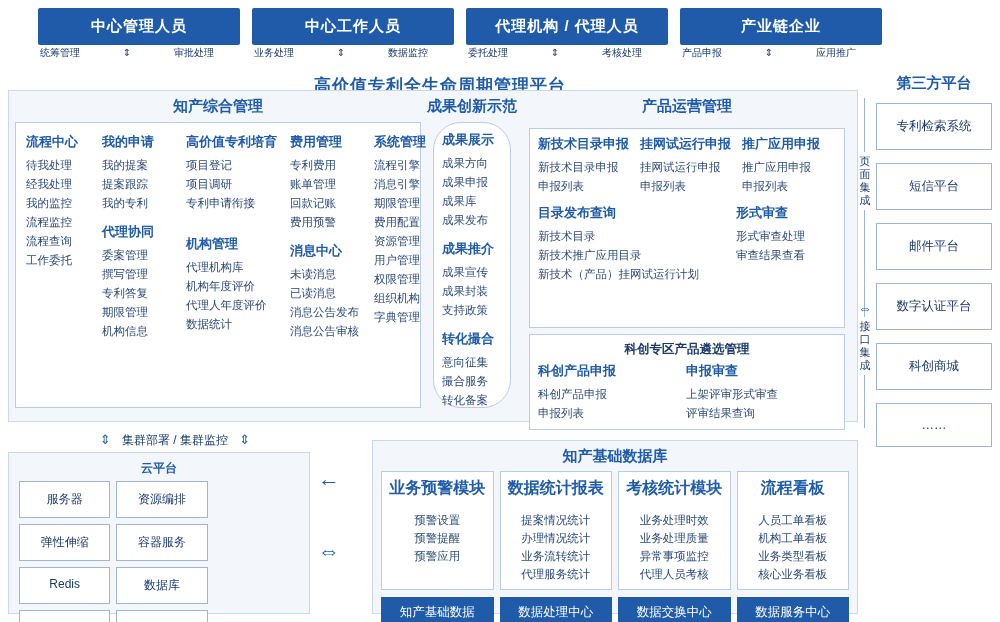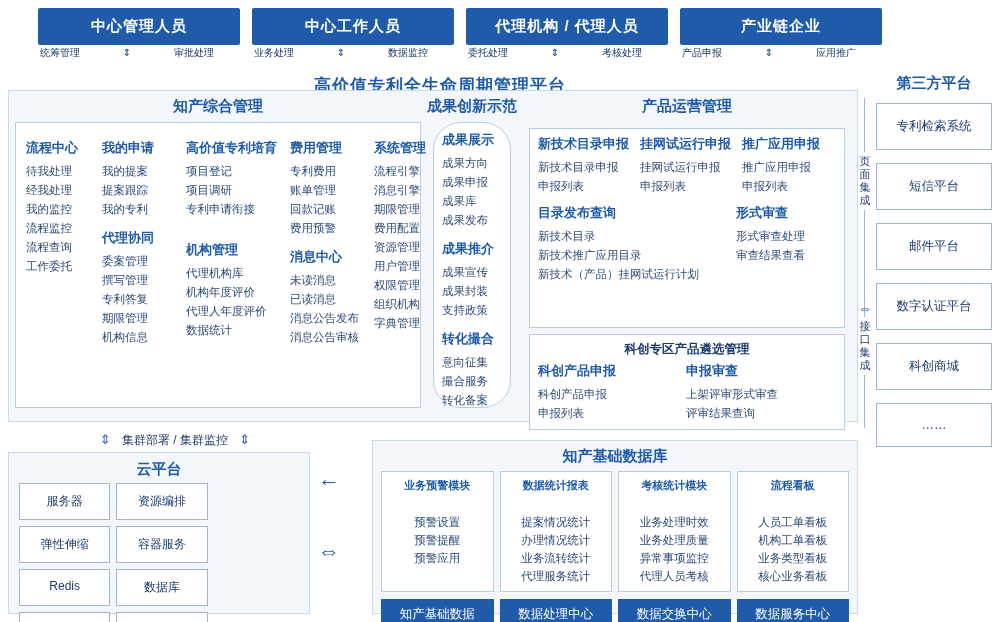--- a/index.html
+++ b/index.html
@@ -43,21 +43,21 @@
   }
   .panel{
     background:#ffffff;border:1px solid #b9cce3;margin:0 6px;
     box-sizing:border-box;
   }
   .grpttl{font-weight:bold;color:#1f5ba8;font-size:13px;margin-bottom:5px;}
   .itm{color:#2b4a78;font-size:11.5px;line-height:19px;}
 
   
   .sec1{width:418px;}
-  .sec1 .panel{height:286px;padding:16px 10px;display:flex;gap:6px;}
+  .sec1 .panel{height:286px;padding:10px 10px;display:flex;gap:6px;}
   .sec1 .col{flex:1;}
   .sec1 .col.w1{flex:0 0 70px;}
   .sec1 .col.w2{flex:0 0 78px;}
   .sec1 .col.w3{flex:0 0 98px;}
   .sec1 .col.w4{flex:0 0 78px;}
   .sec1 .col.w5{flex:0 0 72px;}
 
   
   .sec2{width:90px;}
   .sec2 .panel{height:286px;padding:8px 8px;border-radius:28px;}
@@ -91,36 +91,36 @@
   .cluster{
     position:absolute;left:50px;top:432px;width:250px;text-align:center;
     font-size:12px;color:#1b3a6b;
   }
 
   
   .cloud{
     position:absolute;left:8px;top:452px;width:300px;height:160px;
     background:#f3f6fb;border:1px solid #c9d8ea;
   }
-  .cloud-ttl{text-align:center;font-size:15px;font-weight:bold;color:#1f5ba8;padding:7px 0 4px;}
+  .cloud-ttl{text-align:center;font-size:12px;font-weight:bold;color:#1f5ba8;padding:7px 0 4px;}
   .cloud-grid{display:flex;flex-wrap:wrap;gap:6px;padding:0 10px;}
   .cbox{
     flex:0 0 calc(33.33% - 4px);border:1px solid #9fb6d2;background:#fff;
     text-align:center;font-size:12px;color:#1b3a6b;padding:9px 0;
   }
 
   
   .db{
     position:absolute;left:372px;top:440px;width:484px;height:172px;
     background:#f3f6fb;border:1px solid #c9d8ea;
   }
   .db-ttl{text-align:center;font-size:15px;font-weight:bold;color:#1f5ba8;padding:6px 0 5px;}
   .db-cols{display:flex;gap:6px;padding:0 8px;}
   .dbcol{flex:1;background:#fff;border:1px solid #b9cce3;padding:6px 4px;min-height:92px;}
-  .dbcol .h{text-align:center;font-weight:bold;color:#1f5ba8;font-size:11px;margin-bottom:20px;}
+  .dbcol .h{text-align:center;font-weight:bold;color:#1f5ba8;font-size:16px;margin-bottom:12px;}
   .dbcol .i{text-align:center;font-size:11.5px;color:#2b4a78;line-height:18px;}
   .db-bottom{display:flex;gap:6px;padding:7px 8px 0;}
   .dbb{flex:1;background:#1f5ba8;color:#fff;text-align:center;font-size:12.5px;padding:7px 0;}
 
   
   .arw{position:absolute;color:#1f5ba8;}
 </style>
 </head>
 <body>
 

